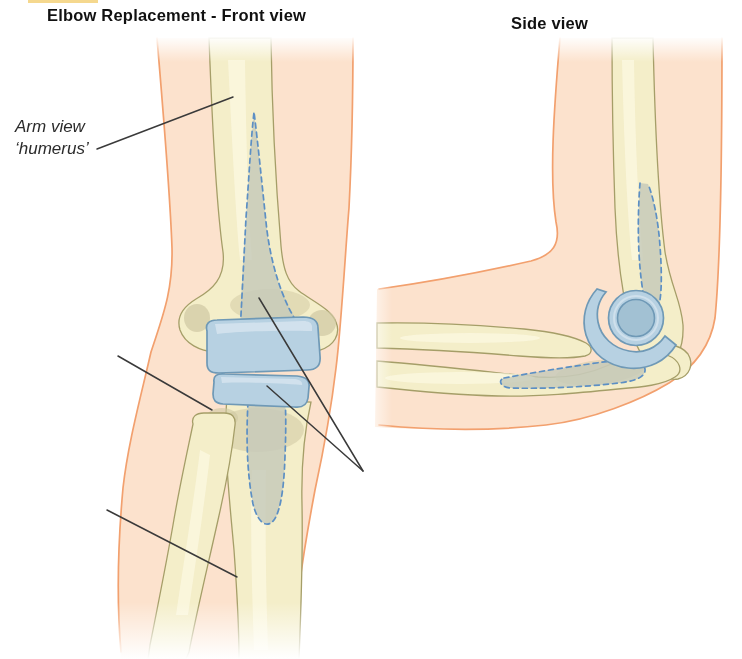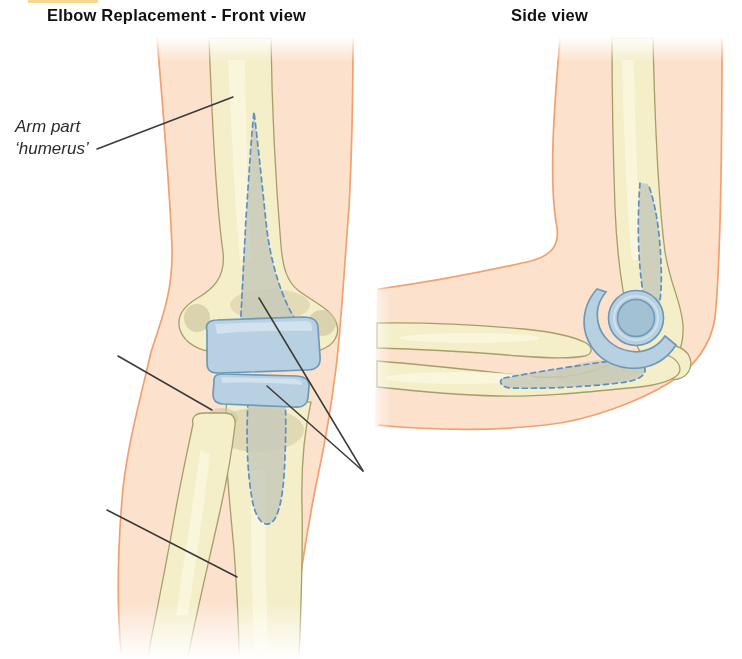--- a/index.html
+++ b/index.html
@@ -14,21 +14,21 @@
     position:relative;width:742px;height:659px;background:#fff;overflow:hidden;
     font-family:"Liberation Sans","DejaVu Sans",sans-serif;
   }
   .stage svg{position:absolute;left:0;top:0;}
   .top-strip{position:absolute;left:28px;top:0;width:70px;height:3px;background:var(--top-strip);}
   .view-title{
     position:absolute;font-weight:bold;font-size:16.5px;color:var(--title-text);
     white-space:nowrap;letter-spacing:.2px;
   }
   .title-front{left:47px;top:6px;}
-  .title-side{left:511px;top:6px;}
+  .title-side{left:511px;top:14px;}
   .anno{
     position:absolute;font-style:italic;font-size:17px;line-height:22px;color:var(--text);
     white-space:pre-line;
   }
   .anno-humerus{left:15px;top:116px;}
   .anno-radius{left:15px;top:290px;}
   .anno-ulna{left:15px;top:487px;}
   .anno-joint{left:380px;top:474px;line-height:21px;width:160px;}
   
   .skin-fill{fill:var(--skin);}
@@ -134,16 +134,16 @@
       <path class="leader" d="M118,356 L212,410"></path>
       <path class="leader" d="M107,510 L237,577"></path>
       <path class="leader" d="M259,298 L363,471"></path>
       <path class="leader" d="M267,386 L363,471"></path>
     </g>
   </svg>
 
   <div class="view-title title-front">Elbow Replacement - Front view</div>
   <div class="view-title title-side">Side view</div>
 
-  <div class="anno anno-humerus">Arm part
+  <div class="anno anno-humerus">Arm view
 ‘humerus’</div>
 
 </div>
 
 </body></html>

